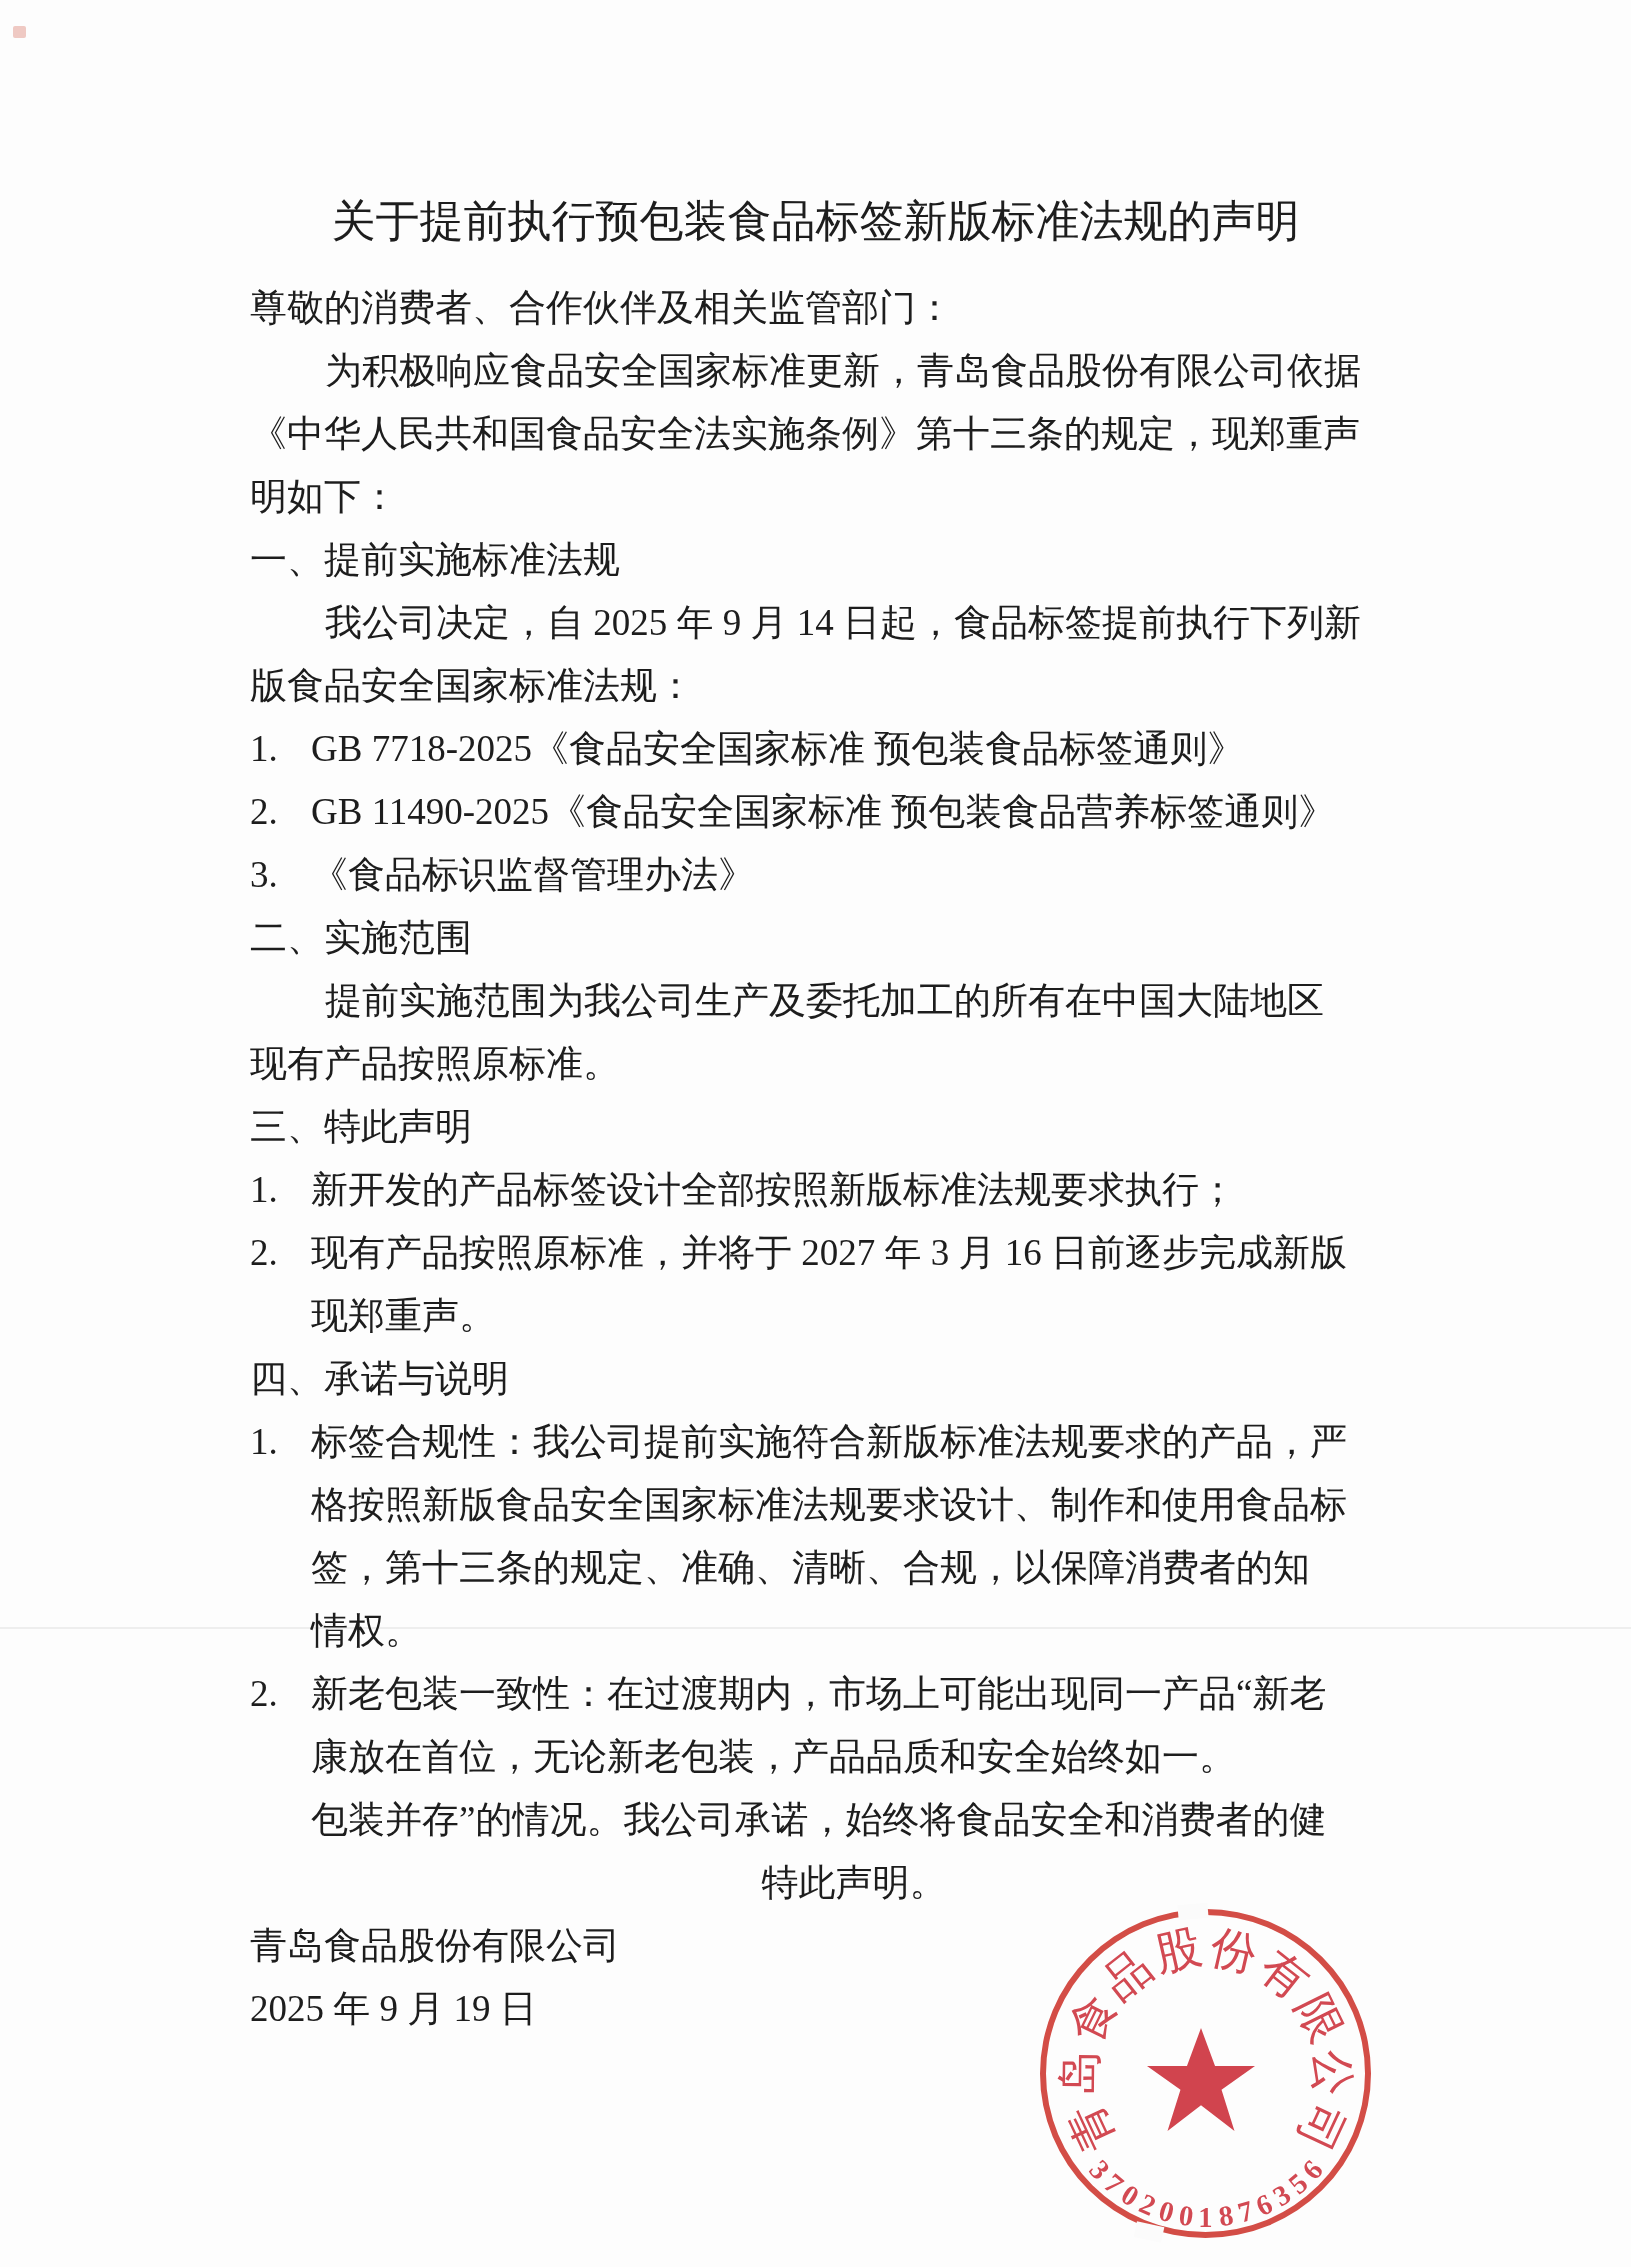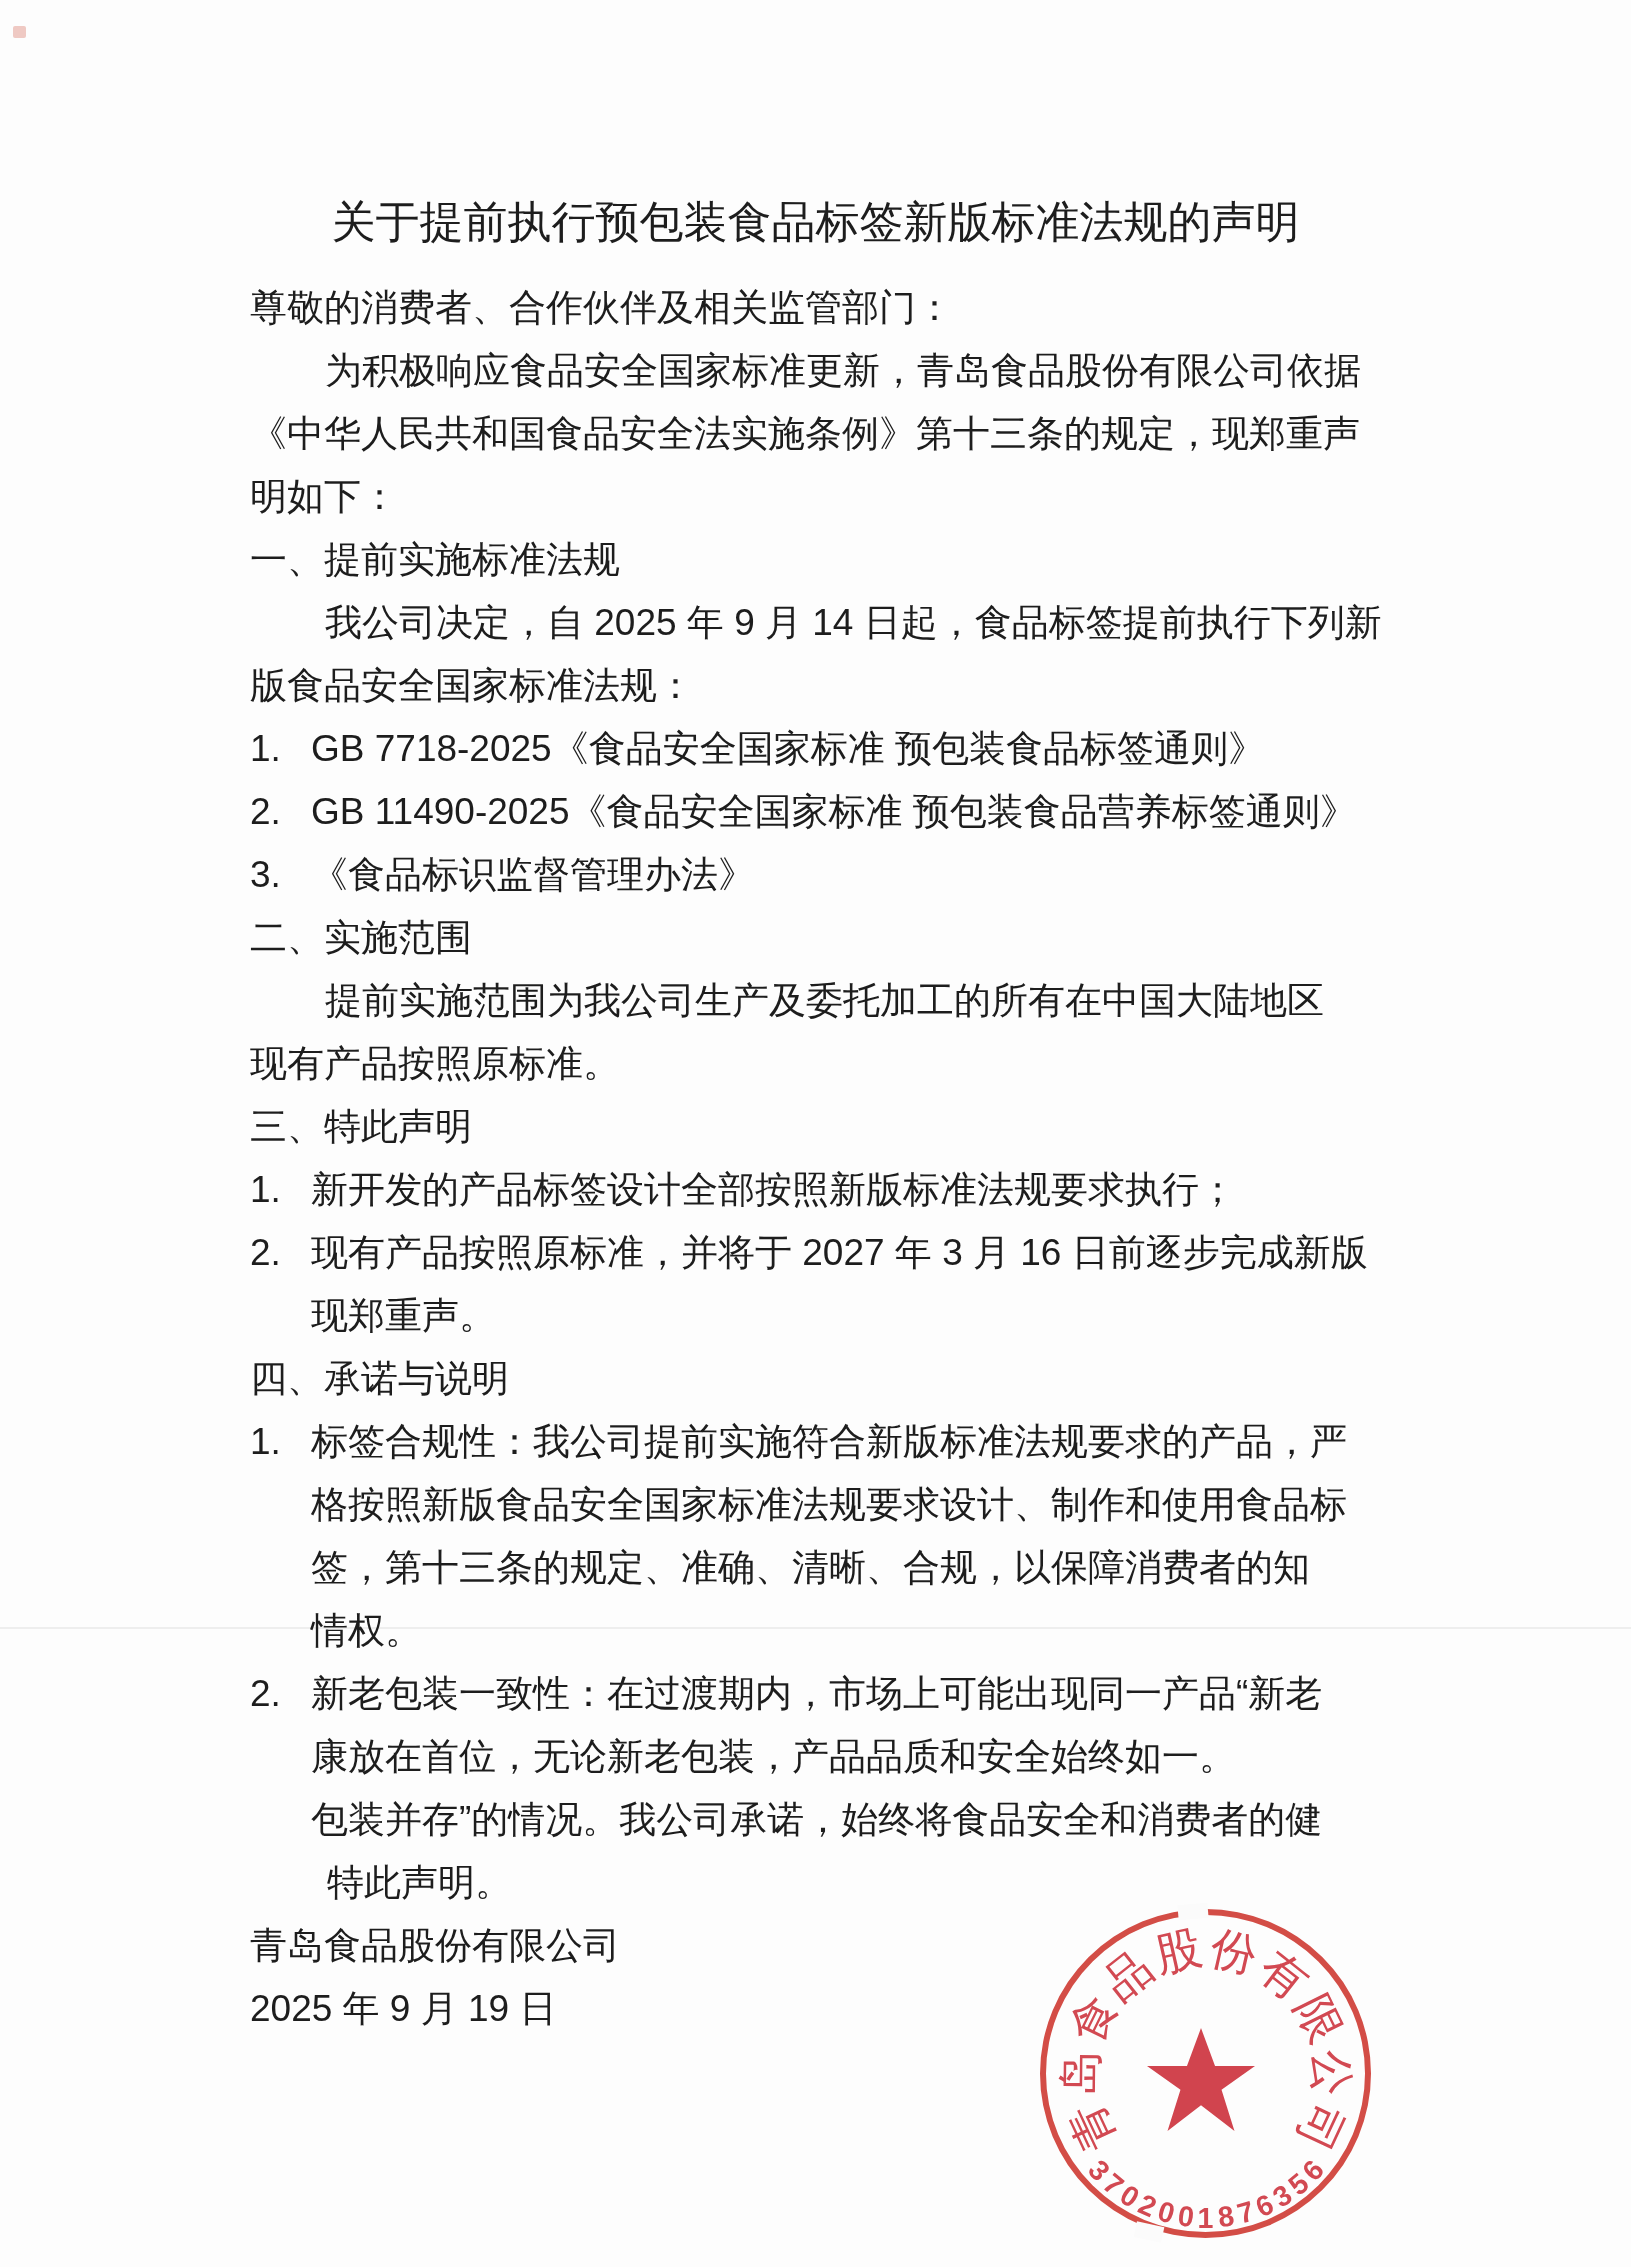--- a/index.html
+++ b/index.html
@@ -1,42 +1,42 @@
 <!DOCTYPE html>
 <html style="--seal-color: #d13a44; --seal-ring: #d2423a;"><head>
 <meta charset="utf-8">
 <style>
   html,body { margin:0; padding:0; background:#ffffff; }
   .page {
     position:relative;
     width:1631px; height:2268px;
     background:#fdfdfd;
     overflow:hidden;
-    font-family:Liberation Sans, sans-serif;
+    font-family:Liberation Serif, serif;
     color:#1d1d1d;
   }
   .corner-mark {
     position:absolute; left:12.8px; top:25.6px;
     width:12.8px; height:12.8px; border-radius:2px;
     background:#efc9c3;
   }
   .scan-artifact {
     position:absolute; left:0; top:1627px;
     width:100%; height:2px; background:#eeeeee;
   }
   .content {
     position:absolute; left:250px; top:187px; width:1131px;
   }
   .doc-title {
     font-size:44px; line-height:69px; text-align:center;
     margin-bottom:19.7px; white-space:nowrap; font-weight:normal;
   }
   .line { font-size:37px; line-height:63px; white-space:nowrap; }
   .line.para    { padding-left:75px; }
-  .line.closing { padding-left:77px; }
+  .line.closing { padding-left:77px;text-align:center; }
   .line.cont62  { padding-left:61px; }
   .line.item    { position:relative; padding-left:61px; }
   .line.item .num { position:absolute; left:0; top:0; }
   .signature { text-align:left; }
   .sig-line { font-size:37px; line-height:63px; white-space:nowrap; }
 
   
   .seal {
     position:absolute; left:1040px; top:1909px;
     width:331px; height:329px;

